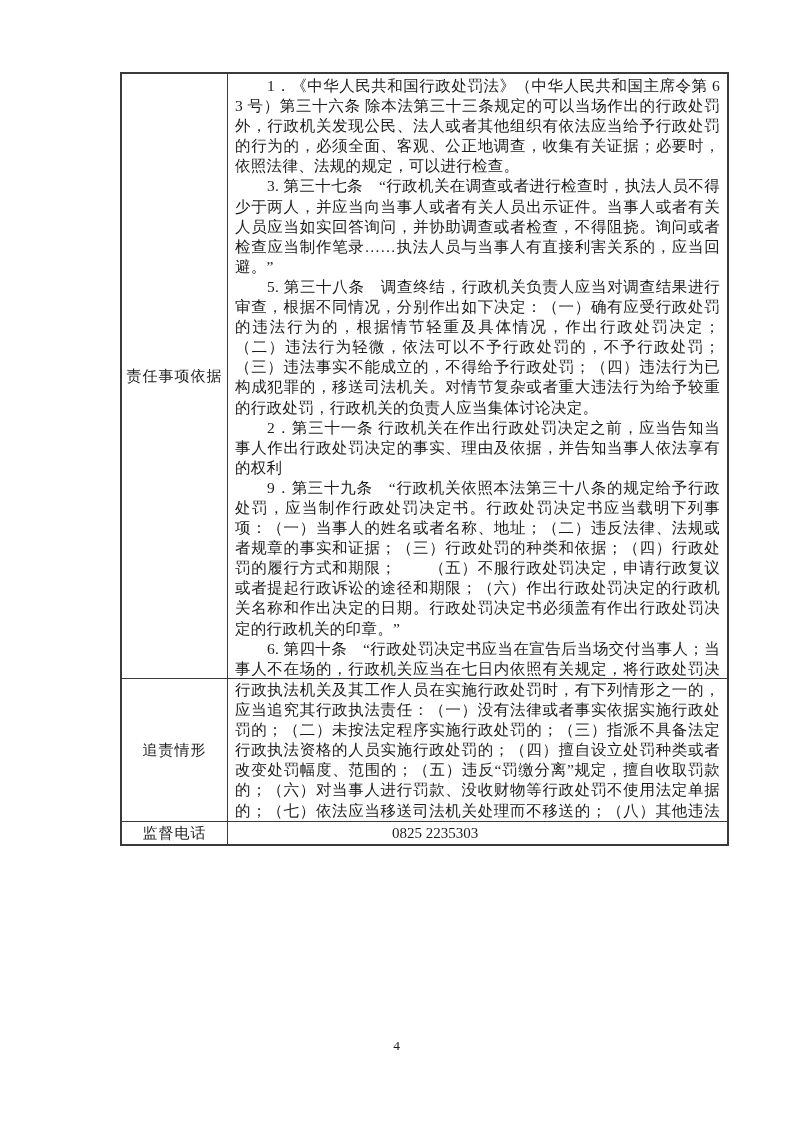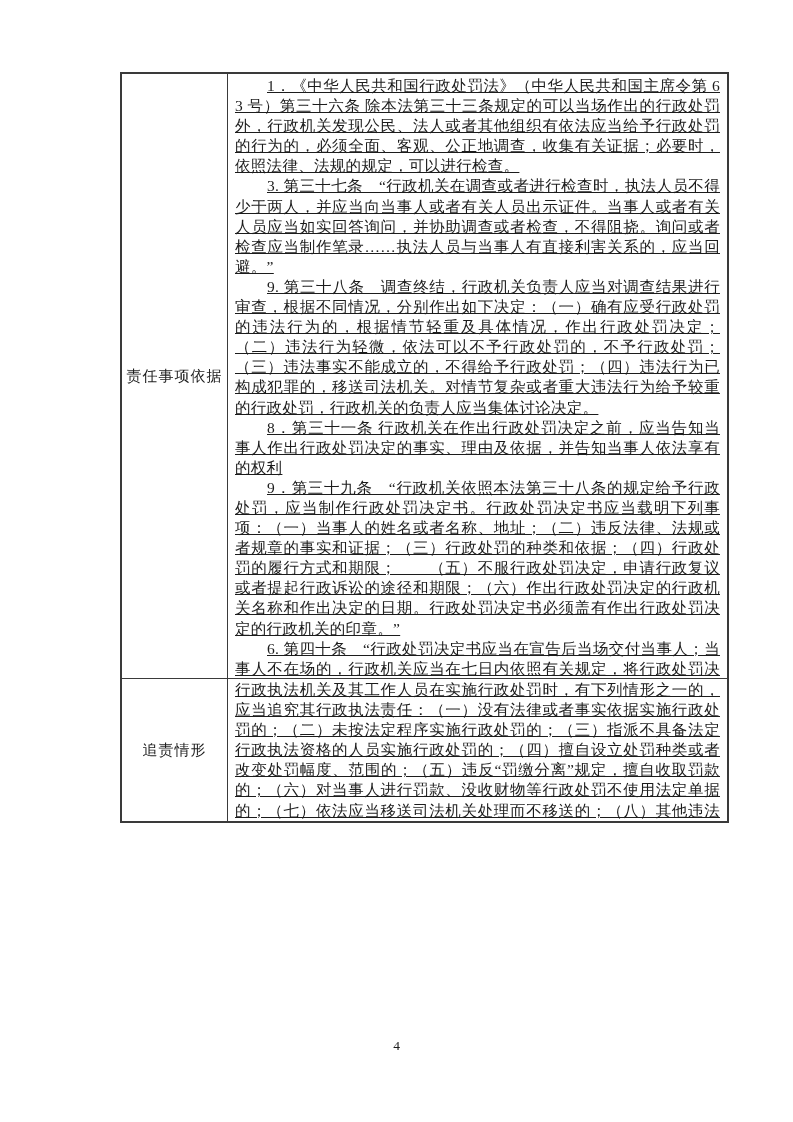--- a/index.html
+++ b/index.html
@@ -46,21 +46,20 @@
   .clip-2 { height: 140px; overflow: hidden; }
   p.para {
     margin: 0;
     font-size: 15.5px;
     line-height: 20.1px;
     letter-spacing: 0.3px;
     text-align: justify;
     text-justify: inter-ideograph;
     text-indent: 32px;
     word-break: break-all;
-    text-decoration: underline;
   }
   p.flush {
     text-indent: 0;
   }
   .phone-wrap {
     width: 400px;
     text-align: center;
     font-size: 15px;
     line-height: 19px;
   }
@@ -80,34 +79,40 @@
 <div class="page">
 
   <table class="doc-table">
     <tbody>
         <tr>
       <td class="label-cell" style="height:604px">责任事项依据</td>
       <td class="content-cell">
         <div class="clip-1">
           <p class="para">1．《中华人民共和国行政处罚法》（中华人民共和国主席令第 63 号）第三十六条 除本法第三十三条规定的可以当场作出的行政处罚外，行政机关发现公民、法人或者其他组织有依法应当给予行政处罚的行为的，必须全面、客观、公正地调查，收集有关证据；必要时，依照法律、法规的规定，可以进行检查。</p>
           <p class="para">3. 第三十七条　“行政机关在调查或者进行检查时，执法人员不得少于两人，并应当向当事人或者有关人员出示证件。当事人或者有关人员应当如实回答询问，并协助调查或者检查，不得阻挠。询问或者检查应当制作笔录……执法人员与当事人有直接利害关系的，应当回避。”</p>
-          <p class="para">9. 第三十八条　调查终结，行政机关负责人应当对调查结果进行审查，根据不同情况，分别作出如下决定：（一）确有应受行政处罚的违法行为的，根据情节轻重及具体情况，作出行政处罚决定；（二）违法行为轻微，依法可以不予行政处罚的，不予行政处罚；（三）违法事实不能成立的，不得给予行政处罚；（四）违法行为已构成犯罪的，移送司法机关。对情节复杂或者重大违法行为给予较重的行政处罚，行政机关的负责人应当集体讨论决定。</p>
-          <p class="para">8．第三十一条 行政机关在作出行政处罚决定之前，应当告知当事人作出行政处罚决定的事实、理由及依据，并告知当事人依法享有的权利</p>
+          <p class="para">5. 第三十八条　调查终结，行政机关负责人应当对调查结果进行审查，根据不同情况，分别作出如下决定：（一）确有应受行政处罚的违法行为的，根据情节轻重及具体情况，作出行政处罚决定；（二）违法行为轻微，依法可以不予行政处罚的，不予行政处罚；（三）违法事实不能成立的，不得给予行政处罚；（四）违法行为已构成犯罪的，移送司法机关。对情节复杂或者重大违法行为给予较重的行政处罚，行政机关的负责人应当集体讨论决定。</p>
+          <p class="para">2．第三十一条 行政机关在作出行政处罚决定之前，应当告知当事人作出行政处罚决定的事实、理由及依据，并告知当事人依法享有的权利</p>
           <p class="para">9．第三十九条　“行政机关依照本法第三十八条的规定给予行政处罚，应当制作行政处罚决定书。行政处罚决定书应当载明下列事项：（一）当事人的姓名或者名称、地址；（二）违反法律、法规或者规章的事实和证据；（三）行政处罚的种类和依据；（四）行政处罚的履行方式和期限；　　（五）不服行政处罚决定，申请行政复议或者提起行政诉讼的途径和期限；（六）作出行政处罚决定的行政机关名称和作出决定的日期。行政处罚决定书必须盖有作出行政处罚决定的行政机关的印章。”</p>
           <p class="para">6. 第四十条　“行政处罚决定书应当在宣告后当场交付当事人；当事人不在场的，行政机关应当在七日内依照有关规定，将行政处罚决定书送达当事人。”</p>
 
         </div>
       </td>
     </tr>
     <tr>
       <td class="label-cell" style="height:142px">追责情形</td>
       <td class="content-cell">
         <div class="clip-2">
           <p class="para flush">行政执法机关及其工作人员在实施行政处罚时，有下列情形之一的，应当追究其行政执法责任：（一）没有法律或者事实依据实施行政处罚的；（二）未按法定程序实施行政处罚的；（三）指派不具备法定行政执法资格的人员实施行政处罚的；（四）擅自设立处罚种类或者改变处罚幅度、范围的；（五）违反“罚缴分离”规定，擅自收取罚款的；（六）对当事人进行罚款、没收财物等行政处罚不使用法定单据的；（七）依法应当移送司法机关处理而不移送的；（八）其他违法实施行政处罚的</p>
         </div>
       </td>
     </tr>
+    <tr>
+      <td class="label-cell" style="height:22px">监督电话</td>
+      <td class="content-cell">
+        <div class="phone-wrap">0825  2235303</div>
+      </td>
+    </tr>
   </tbody>
     </table>
 
   <div class="footer">4</div>
 
 </div>
 
 </body></html>

